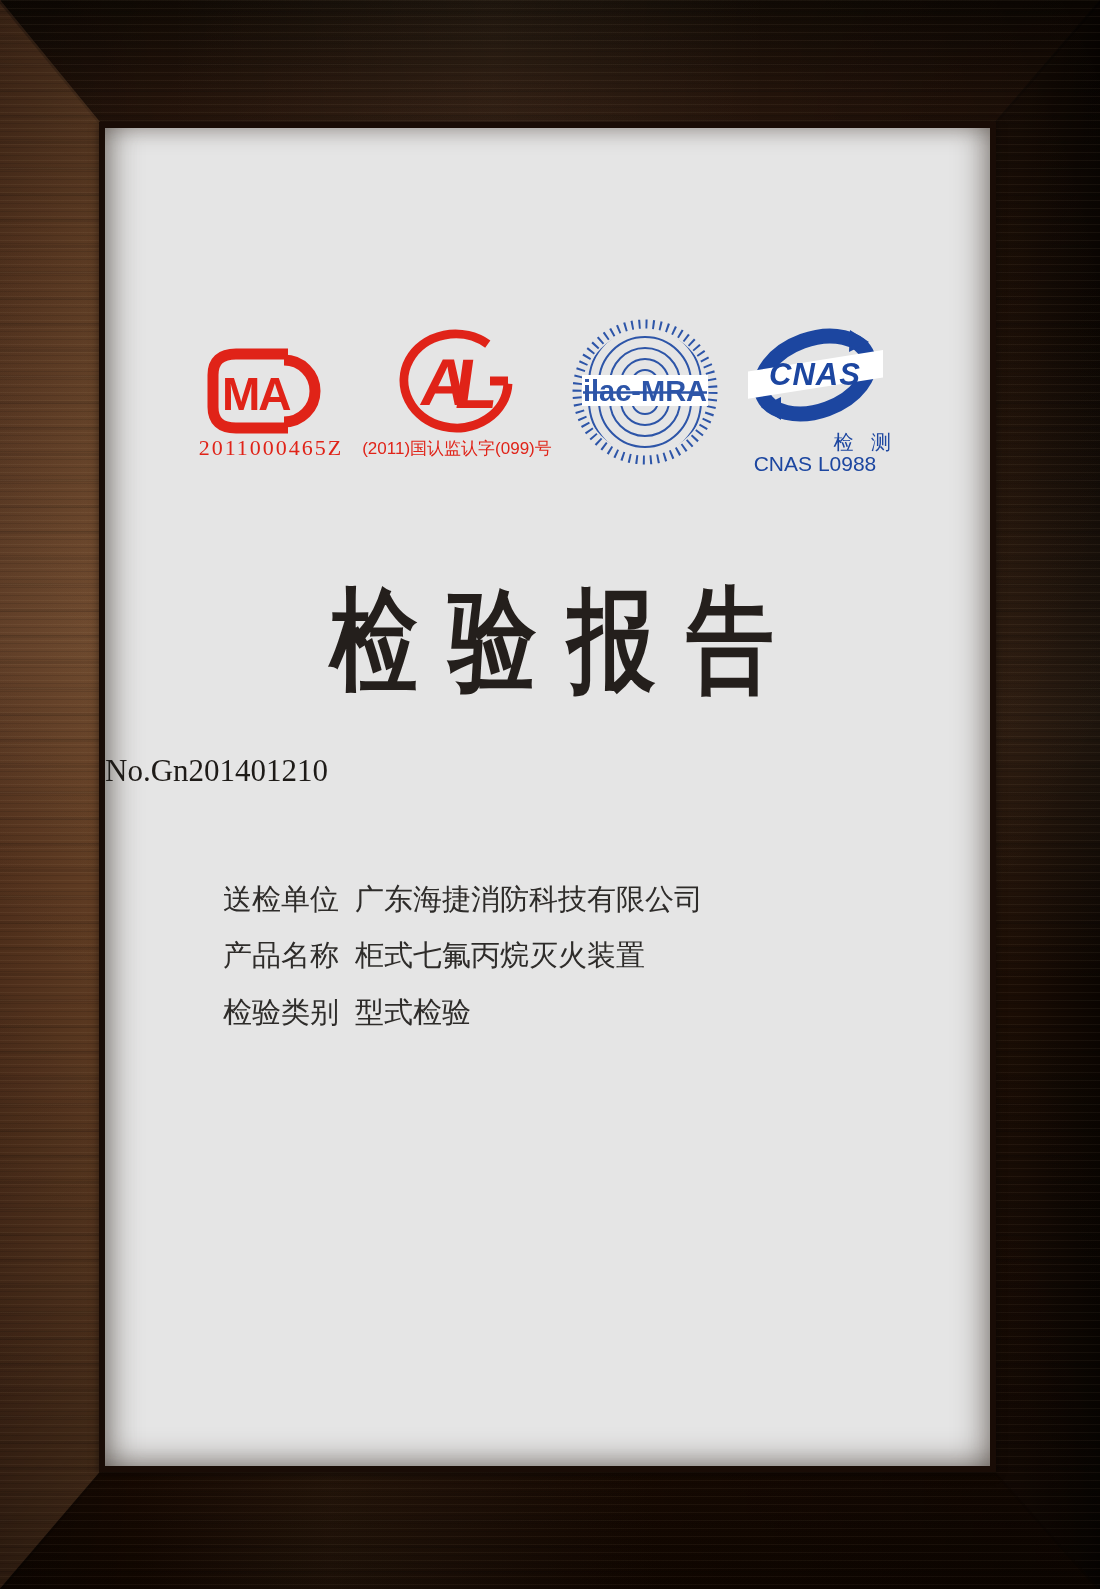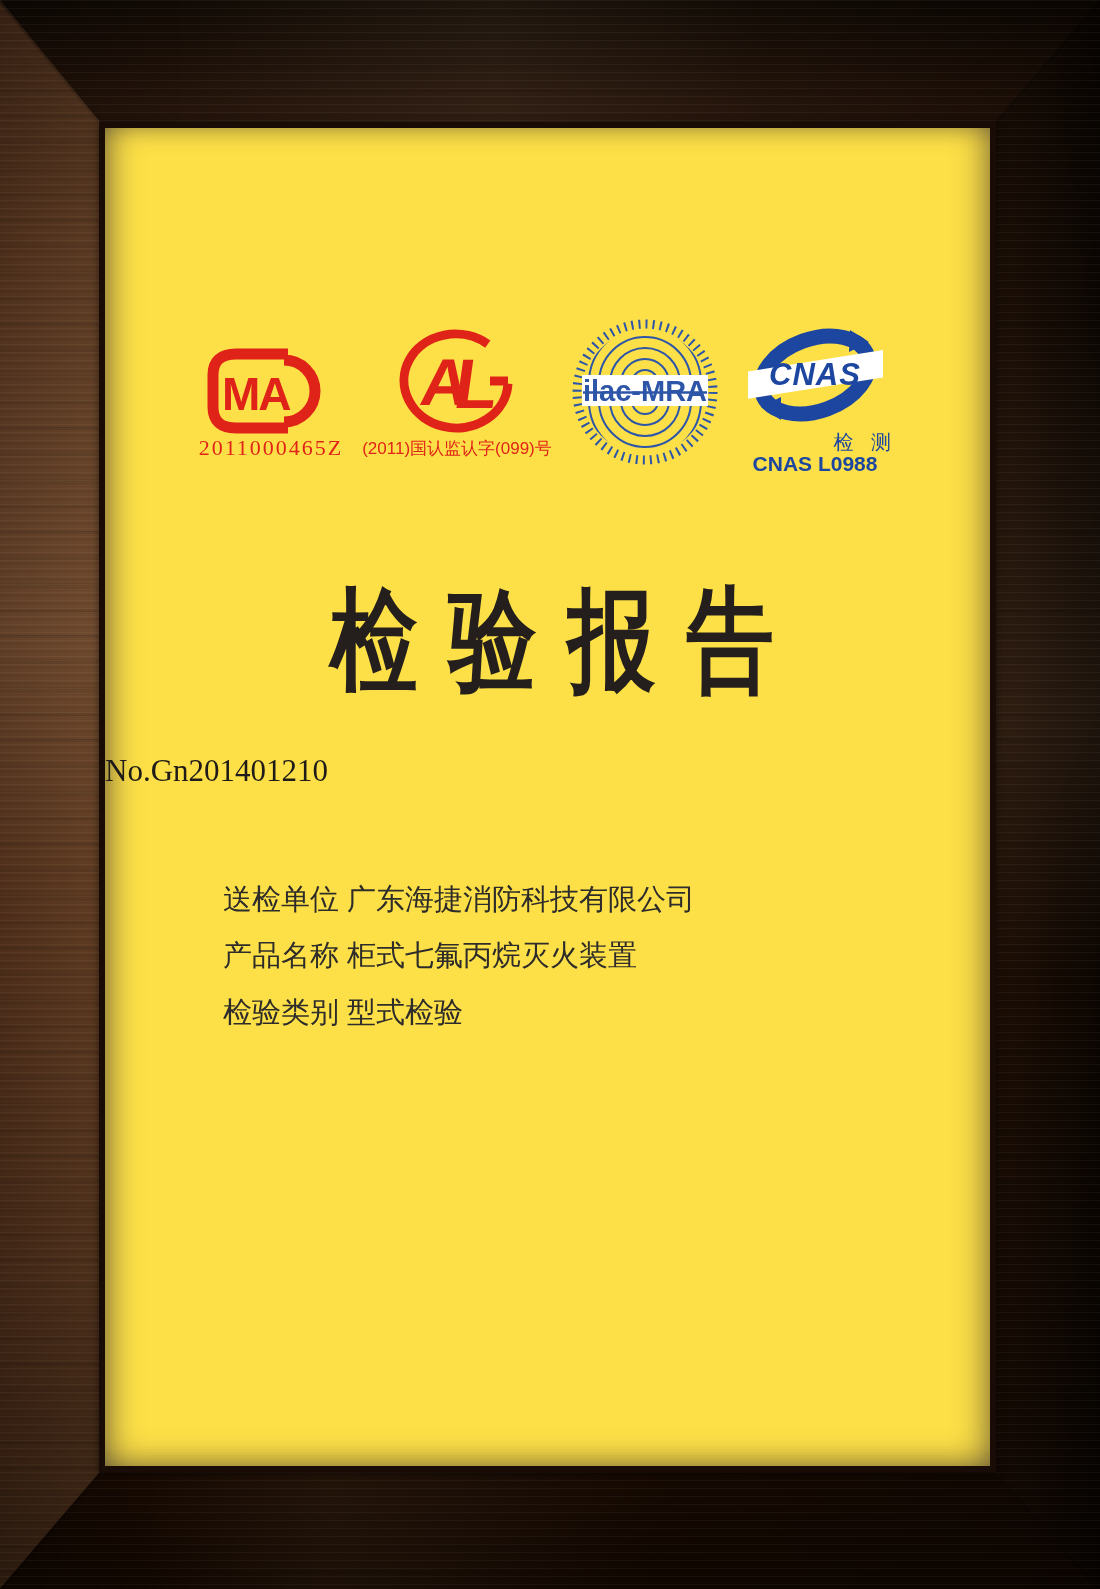--- a/index.html
+++ b/index.html
@@ -45,41 +45,41 @@
   .seam-tl{left:0;top:0;width:166px;transform:rotate(50.6deg);}
   .seam-tr{left:1100px;top:0;width:169px;transform:rotate(130.7deg);}
   .seam-bl{left:0;top:1589px;width:162px;transform:rotate(-49.5deg);}
   .seam-br{left:1100px;top:1589px;width:165px;transform:rotate(-131.8deg);}
   .shade{position:absolute;inset:0;z-index:3;pointer-events:none;
          background:radial-gradient(140% 110% at 45% 25%,rgba(255,225,185,.05) 0%,rgba(0,0,0,0) 45%,rgba(0,0,0,.22) 100%);}
   .lip{position:absolute;left:99px;top:122px;width:897px;height:1350px;z-index:4;
        background:#190c06;box-shadow:0 2px 8px rgba(0,0,0,.5);}
 
   
-  .paper{position:absolute;left:105px;top:128px;width:885px;height:1338px;background:#fde047;z-index:5;
+  .paper{position:absolute;left:105px;top:128px;width:885px;height:1338px;background:#e5e5e5;z-index:5;
     box-shadow:
       inset 24px 0 28px -16px rgba(70,60,52,.55),
       inset -24px 0 28px -16px rgba(70,60,52,.50),
       inset 0 16px 22px -14px rgba(70,60,52,.38),
       inset 0 -22px 28px -16px rgba(70,60,52,.50);}
 
   .logo{position:absolute;}
   .cap{position:absolute;text-align:center;white-space:nowrap;}
   .cma-num{left:76px;top:307px;width:180px;font-size:22px;letter-spacing:2px;color:#e02318;font-family:Liberation Serif, serif;}
   .cal-cap{left:238px;top:309px;width:228px;font-size:17px;color:#e02318;}
   .cnas-cap1{left:628px;top:301px;width:164px;font-size:20px;letter-spacing:6px;color:#1c46a0;text-align:right;}
-  .cnas-cap2{left:628px;top:324px;width:164px;font-size:21px;font-weight:700;color:#1c46a0;}
+  .cnas-cap2{left:628px;top:324px;width:164px;font-size:21px;font-weight:400;color:#1c46a0;}
 
   .title{position:absolute;left:0;right:0;top:438px;text-align:center;
          font-size:112px;font-weight:900;color:#241f1c;letter-spacing:.36em;margin-right:-.36em;
          transform:scaleX(.78);transform-origin:50% 50%;white-space:nowrap;}
   .report-no{position:absolute;left:0;right:0;top:625px;
          font-family:"Liberation Serif","DejaVu Serif",serif;font-size:31px;color:#1e1b18;}
   .field-row{position:absolute;left:118px;white-space:nowrap;font-size:29px;color:#2e2c2a;}
-  .field-row .lbl{margin-right:8px;}
+  .field-row .lbl{margin-right:16px;}
   .fr-0{top:752px;} .fr-1{top:808px;} .fr-2{top:865px;}
   .issuer{position:absolute;left:0;right:0;top:1142px;text-align:center;
           font-size:28px;color:#2e2c2a;letter-spacing:1px;white-space:nowrap;}
   svg text{font-family:"Liberation Sans","DejaVu Sans",sans-serif;}
 </style>
 </head>
 <body>
 
 <div class="scene">
 

